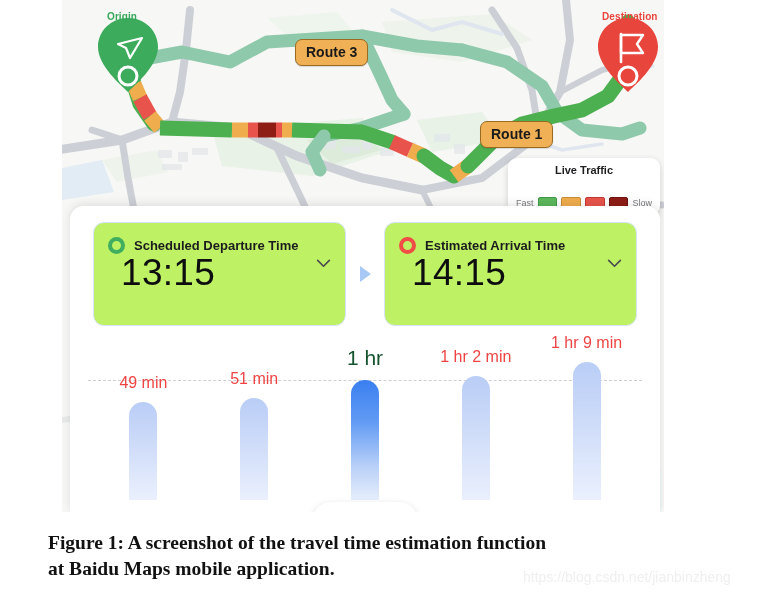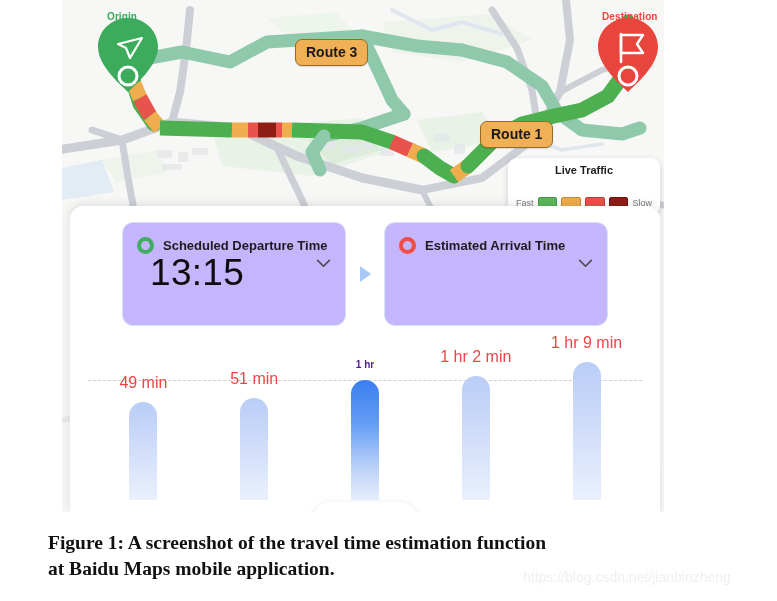--- a/index.html
+++ b/index.html
@@ -87,22 +87,22 @@
     box-shadow: 0 -2px 10px rgba(0,0,0,.10);
   }
 
   .cards {
     position: absolute; left: 0; top: 16px;
     width: 100%; height: 104px;
     display: flex; align-items: center; justify-content: center;
   }
   .time-card {
     position: relative;
-    width: 224px; height: 104px;
-    background: #c4b5fd;
+    width: 253px; height: 104px;
+    background: #bef264;
     border: 1px solid #d5e2f7;
     border-radius: 11px;
     padding: 14px 12px 4px 14px;
   }
   .card-head { display: flex; align-items: center; gap: 9px; }
   .ring { width: 17px; height: 17px; border-radius: 50%; border: 4px solid #3fae5e; flex: 0 0 auto; }
   .ring.red { border-color: #ef4d45; }
   .card-title { font-size: 13px; font-weight: bold; color: #1c1c1e; }
   .card-time {
     font-size: 37px; font-weight: 400; color: #0d0d0f;
@@ -144,21 +144,21 @@
     position: relative;
     width: 96px; height: 160px;
     display: flex; flex-direction: column; align-items: center; justify-content: flex-end;
   }
   .bar-label {
     position: absolute; left: 0; right: 0;
     text-align: center;
     font-size: 16px; color: #ef4444;
     white-space: nowrap;
   }
-  .bar-label.sel { color: #4c1d95; font-weight: bold; font-size: 10px; }
+  .bar-label.sel { color: #14532d; font-weight: normal; font-size: 21px; }
   .bar {
     width: 28px;
     border-radius: 14px 14px 0 0;
     background: linear-gradient(180deg, #b9cdf6 0%, #cfdcf9 45%, #eaf0fd 100%);
   }
   .bar.sel {
     background: linear-gradient(180deg, #3a7ff0 0%, #629bf4 35%, #b9d0f8 72%, #e6eefc 100%);
   }
   .xaxis {
     position: absolute;
@@ -362,20 +362,21 @@
 
         <div class="card-gap">
           <span class="play-tri"></span>
         </div>
 
         <div class="time-card">
           <div class="card-head">
             <span class="ring red"></span>
             <span class="card-title">Estimated Arrival Time</span>
           </div>
+          <div class="card-time">14:15</div>
           <span class="chev">
             <svg viewBox="0 0 16 10">
                 <path d="M1.5 1.5 L8 8 L14.5 1.5" fill="none" stroke="#4a4a4f" stroke-width="1.8" stroke-linecap="round" stroke-linejoin="round"></path>
               </svg>
           </span>
         </div>
 
       </div>
 
       <div class="chart">

